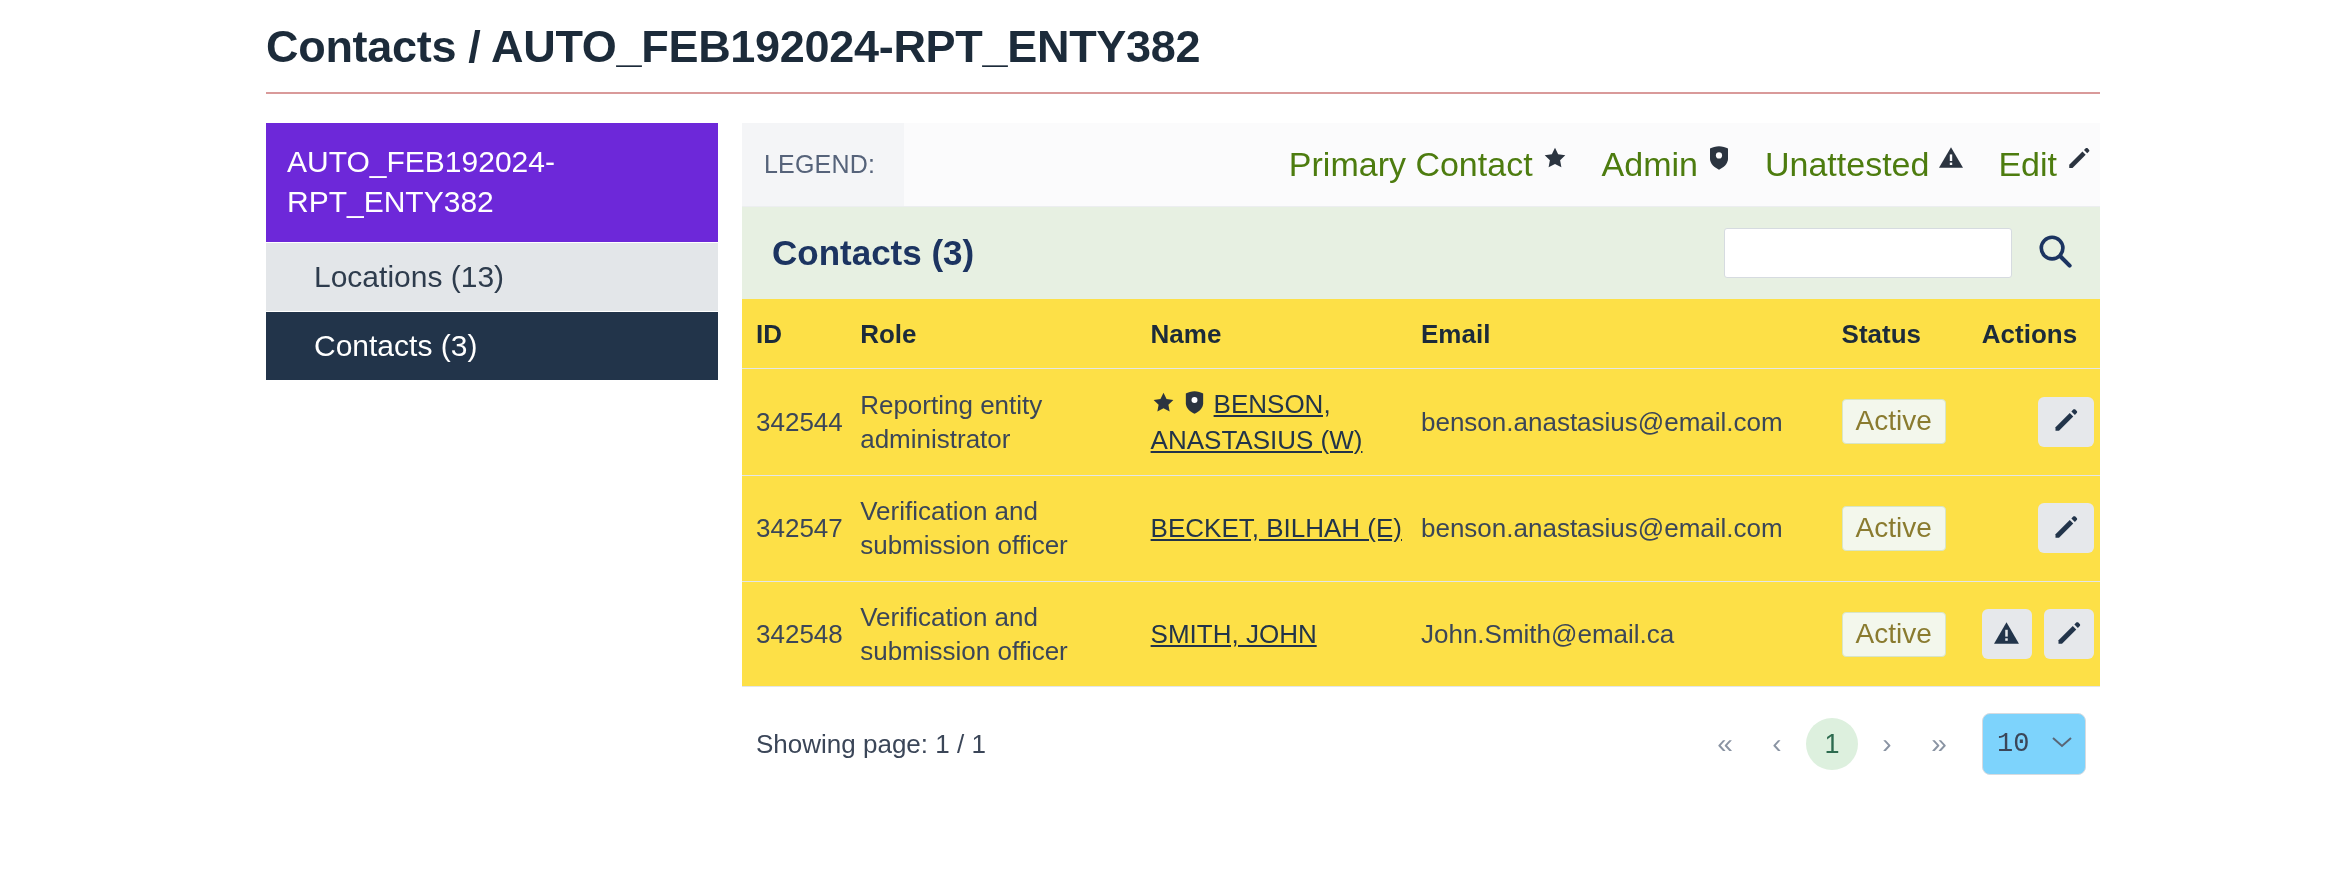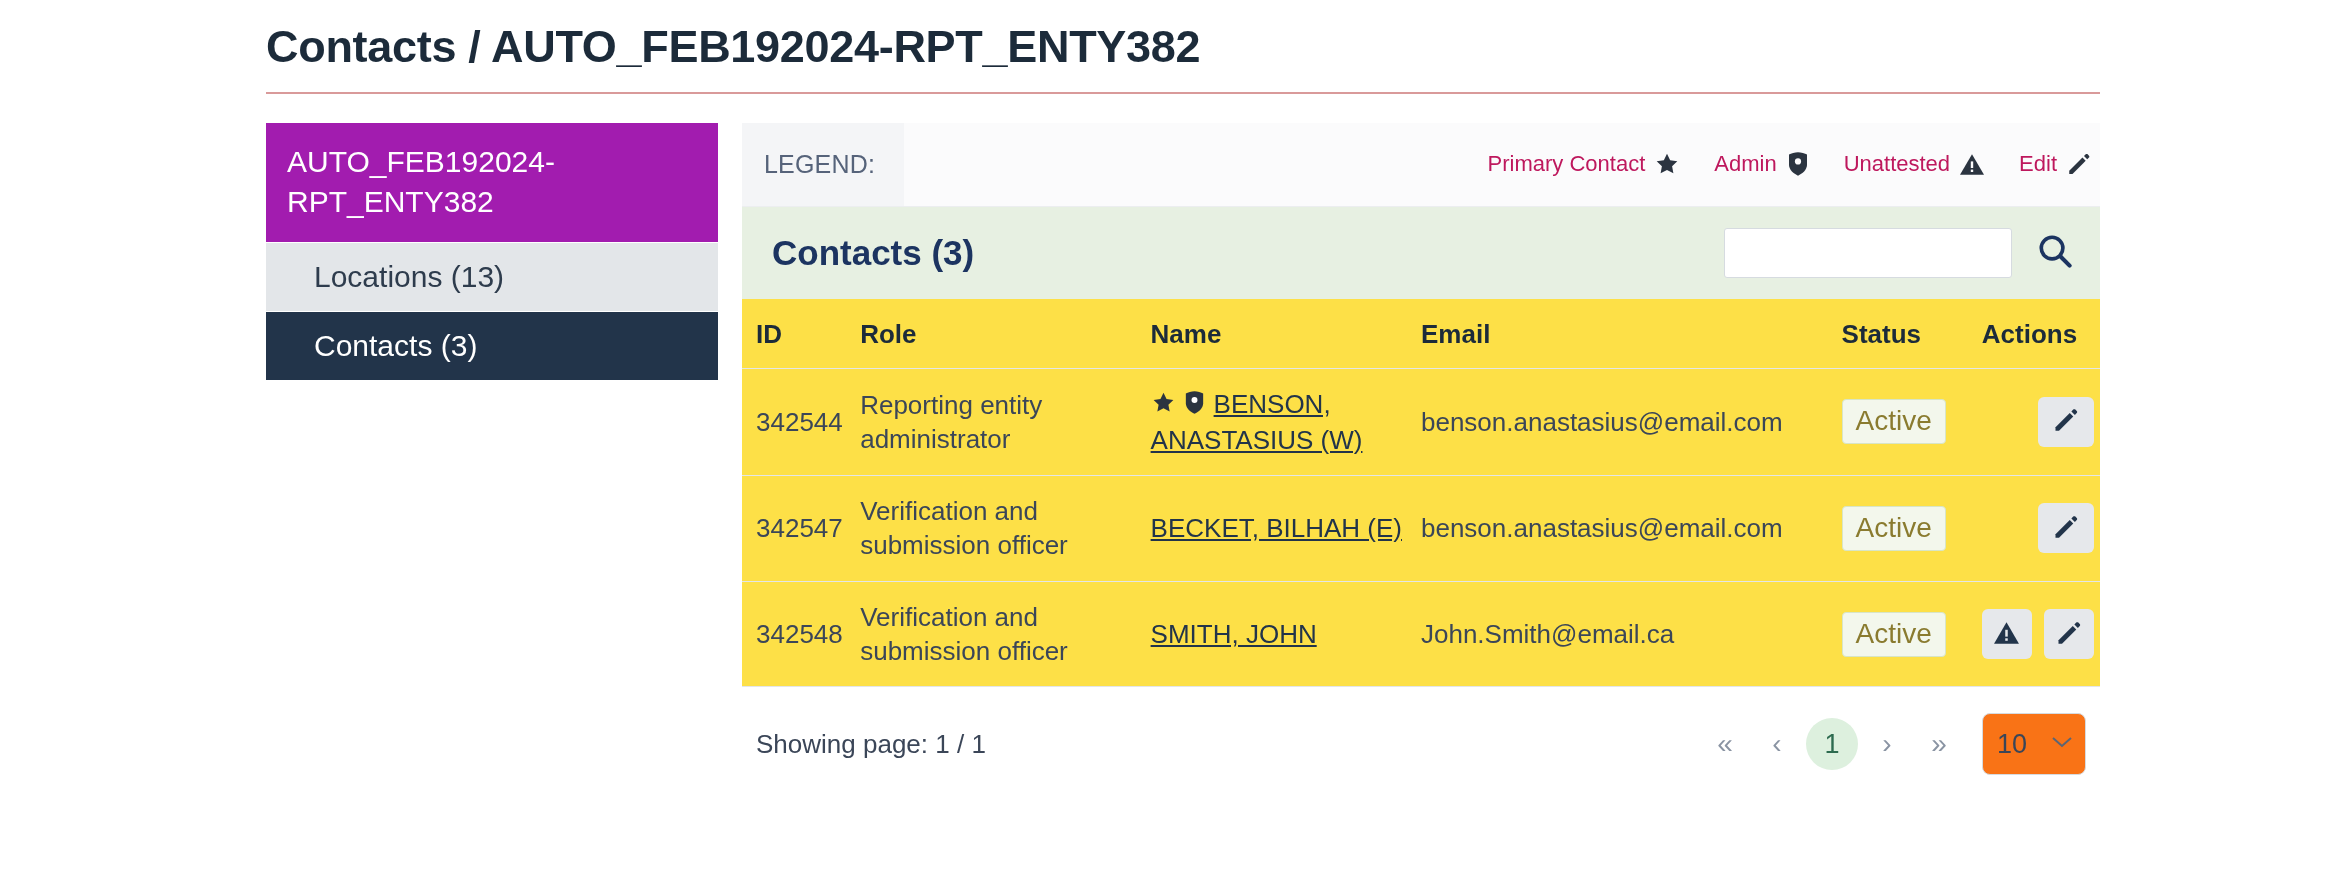--- a/index.html
+++ b/index.html
@@ -41,21 +41,21 @@
     padding-top: 29px;
   }
 
   
   .sidebar {
     width: 452px;
     flex: 0 0 452px;
     margin-right: 24px;
   }
   .sidebar-entity {
-    background: #a21caf;
+    background: #6d28d9;
     color: #ffffff;
     font-size: 30px;
     line-height: 1.34;
     padding: 19px 24px 20px 21px;
     word-break: break-word;
   }
   .sidebar-item {
     font-size: 30px;
     padding: 14px 24px 15px 48px;
     line-height: 1.3;
@@ -98,24 +98,24 @@
   .legend-items {
     flex: 1;
     display: flex;
     align-items: center;
     justify-content: flex-end;
     gap: 34px;
     padding-right: 8px;
   }
   .legend-item {
     display: flex;
-    align-items: flex-end;
+    align-items: flex-start;
     gap: 9px;
-    font-size: 22px;
-    color: #be185d;
+    font-size: 34px;
+    color: #4d7c0f;
     white-space: nowrap;
   }
   .legend-item .ico { display: flex; align-items: center; }
 
   
   .section-head {
     background: #e7f0e2;
     height: 92px;
     display: flex;
     align-items: center;
@@ -271,26 +271,27 @@
     width: 52px;
     height: 52px;
     border-radius: 50%;
   }
   .per-page {
     margin-left: 14px;
     width: 104px;
     height: 62px;
     border: 1px solid #d6dbe0;
     border-radius: 8px;
-    background: #f97316;
+    background: #7dd3fc;
     display: flex;
     align-items: center;
     justify-content: space-between;
     padding: 0 12px 0 14px;
     cursor: pointer;
+    font-family: Liberation Mono, monospace;
   }
   .per-page .val { font-size: 27px; color: #3b4658; }
 </style>
 </head>
 <body>
 
 <div class="page-head">
   <div class="page-title">Contacts / AUTO_FEB192024-RPT_ENTY382</div>
   <div class="title-rule"></div>
 </div>

